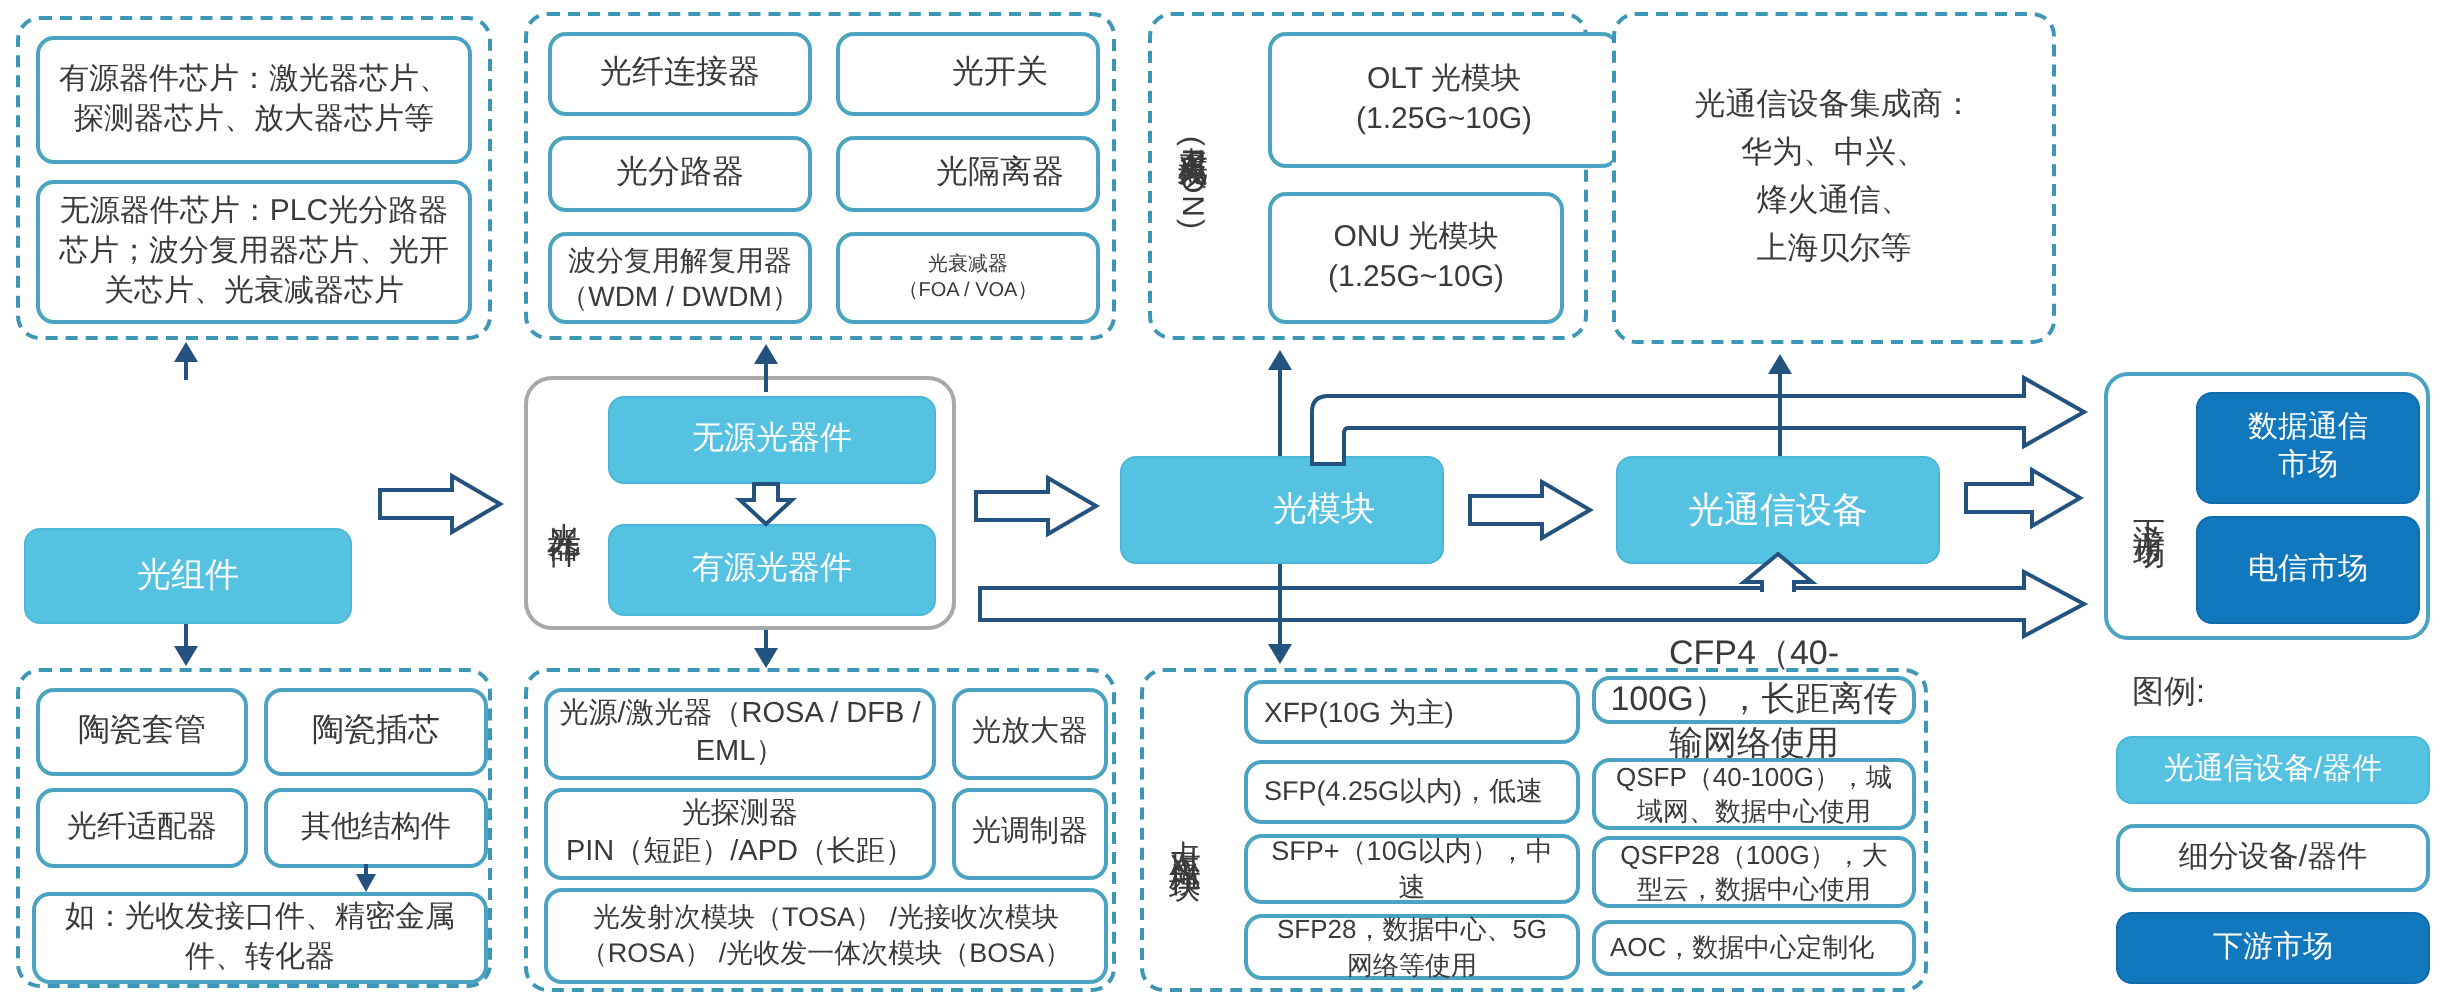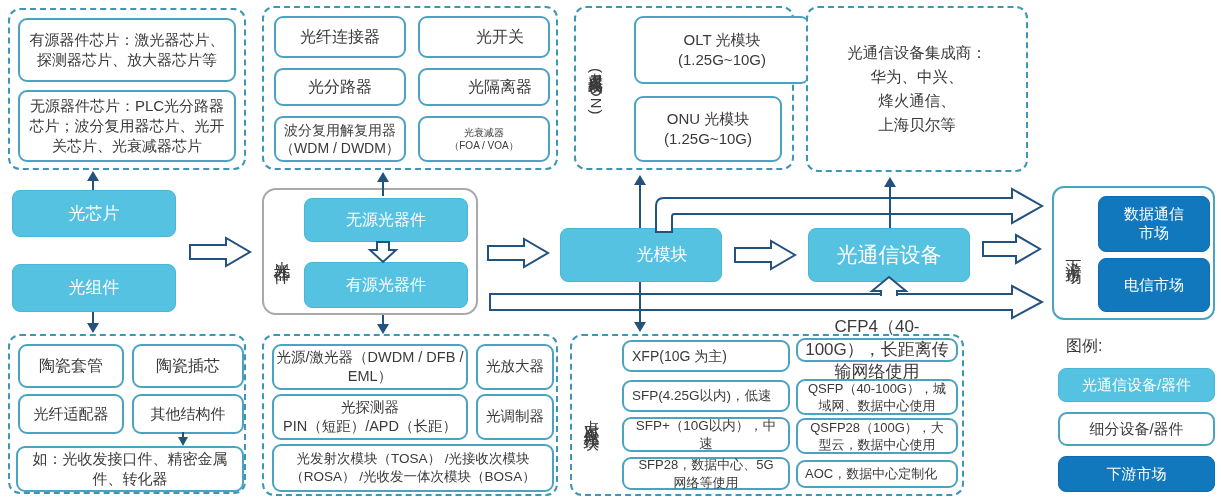--- a/index.html
+++ b/index.html
@@ -61,49 +61,48 @@
 (1.25G~10G)</span></div>
   </div>
 
   <div class="dashed lay" style="left:806px;top:6px;width:222px;height:166px;">
     <div style="position:absolute;left:10px;top:10px;width:198px;height:142px;display:flex;align-items:center;justify-content:center;text-align:center;white-space:pre-line;font-size:15.5px;line-height:1.55;">光通信设备集成商：
 华为、中兴、
 烽火通信、
 上海贝尔等</div>
   </div>
 
-  <div class="fill light lay" style="left:12px;top:190px;width:164px;height:47px;font-size:17px;"><span>光芯片</span></div>
   <div class="fill light lay" style="left:12px;top:264px;width:164px;height:48px;font-size:17px;"><span>光组件</span></div>
 
   <div class="group g-gray lay" style="left:262px;top:188px;width:216px;height:127px;">
     <div class="vlabel" style="left:6px;top:10px;width:24px;height:104px;font-size:17px;">光器件</div>
     <div class="fill light" style="left:40px;top:8px;width:164px;height:44px;font-size:16px;"><span>无源光器件</span></div>
     <div class="fill light" style="left:40px;top:72px;width:164px;height:46px;font-size:16px;"><span>有源光器件</span></div>
   </div>
 
   <div class="fill light lay" style="left:560px;top:228px;width:162px;height:54px;font-size:17px;padding-left:42px;"><span>光模块</span></div>
-  <div class="fill light lay" style="left:808px;top:228px;width:162px;height:54px;font-size:21px;"><span>光通信设备</span></div>
+  <div class="fill light lay" style="left:808px;top:228px;width:162px;height:54px;font-size:18px;"><span>光通信设备</span></div>
 
   <div class="group g-teal lay" style="left:1052px;top:186px;width:163px;height:134px;">
     <div class="vlabel" style="left:6px;top:8px;width:26px;height:114px;font-size:16px;">下游市场</div>
     <div class="fill dark" style="left:44px;top:8px;width:112px;height:56px;font-size:15px;"><span>数据通信
 市场</span></div>
     <div class="fill dark" style="left:44px;top:70px;width:112px;height:54px;font-size:15px;"><span>电信市场</span></div>
   </div>
 
   <div class="dashed lay" style="left:8px;top:334px;width:238px;height:160px;">
     <div class="wbox" style="left:8px;top:8px;width:106px;height:44px;font-size:16px;"><span>陶瓷套管</span></div>
     <div class="wbox" style="left:122px;top:8px;width:112px;height:44px;font-size:16px;"><span>陶瓷插芯</span></div>
     <div class="wbox" style="left:8px;top:58px;width:106px;height:40px;font-size:15px;"><span>光纤适配器</span></div>
     <div class="wbox" style="left:122px;top:58px;width:112px;height:40px;font-size:15px;"><span>其他结构件</span></div>
     <div class="wbox al" style="left:6px;top:110px;width:228px;height:46px;font-size:15px;padding:3px 8px;"><span>如：光收发接口件、精密金属件、转化器</span></div>
   </div>
 
   <div class="dashed lay" style="left:262px;top:334px;width:296px;height:162px;">
-    <div class="wbox" style="left:8px;top:8px;width:196px;height:46px;font-size:14.5px;"><span>光源/激光器（DWDM / DFB / EML）</span></div>
+    <div class="wbox" style="left:8px;top:8px;width:196px;height:46px;font-size:14.5px;"><span>光源/激光器（ROSA / DFB / EML）</span></div>
     <div class="wbox" style="left:212px;top:8px;width:78px;height:46px;font-size:14.5px;"><span>光放大器</span></div>
     <div class="wbox" style="left:8px;top:58px;width:196px;height:46px;font-size:14.5px;"><span>光探测器
 PIN（短距）/APD（长距）</span></div>
     <div class="wbox" style="left:212px;top:58px;width:78px;height:46px;font-size:14.5px;"><span>光调制器</span></div>
     <div class="wbox" style="left:8px;top:108px;width:282px;height:48px;font-size:13.5px;padding:2px 4px;"><span>光发射次模块（TOSA） /光接收次模块（ROSA） /光收发一体次模块（BOSA）</span></div>
   </div>
 
   <div class="dashed lay" style="left:570px;top:334px;width:394px;height:162px;">
     <div class="vlabel" style="left:6px;top:10px;width:26px;height:140px;font-size:16px;">点对点光模块</div>
     <div class="wbox al" style="left:50px;top:4px;width:168px;height:32px;font-size:14px;padding:2px 8px;"><span>XFP(10G 为主)</span></div>

